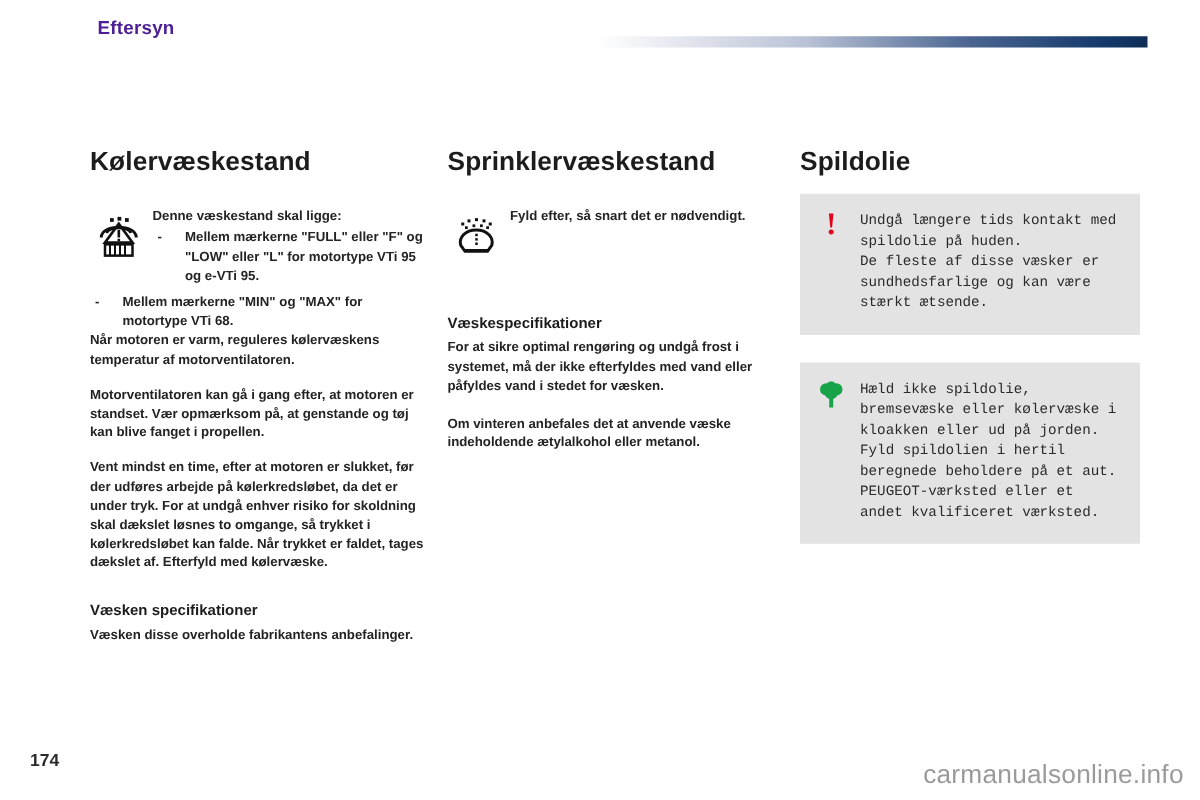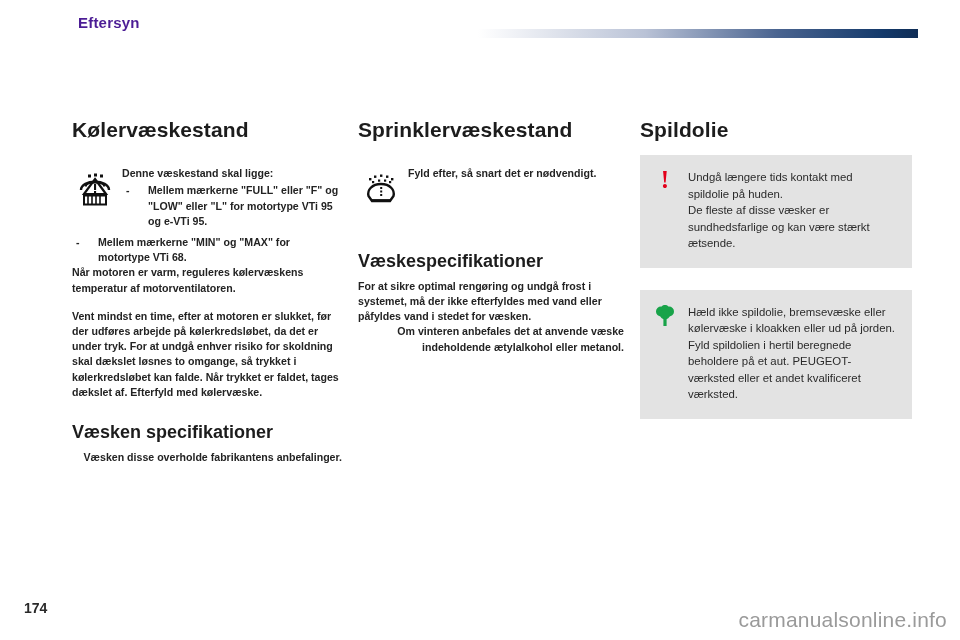--- a/index.html
+++ b/index.html
@@ -60,34 +60,34 @@
   h1.section-title {
     margin: 0 0 24px 0;
     font-size: 21px;
     font-weight: bold;
     color: #1c1c1c;
     letter-spacing: 0.1px;
     line-height: 1.1;
   }
   h2.sub-title {
     margin: 0 0 6px 0;
-    font-size: 18px;
+    font-size: 12px;
     font-weight: bold;
     color: #1c1c1c;
     line-height: 1.2;
   }
 
   p.body-text {
     margin: 0 0 13px 0;
     font-size: 10.6px;
     line-height: 15.2px;
     font-weight: bold;
     color: #232323;
   }
-  p.body-text:last-child { margin-bottom: 0; text-align: right; }
+  p.body-text:last-child { margin-bottom: 0; }
 
   
   .icon-block {
     display: flex;
     align-items: flex-start;
     gap: 4px;
     margin-bottom: 6px;
   }
   .icon-tile {
     flex: 0 0 auto;
@@ -147,20 +147,21 @@
     padding: 14px 16px 16px 14px;
     box-sizing: border-box;
     margin-bottom: 22px;
   }
   .info-box p {
     margin: 0;
     font-size: 11.4px;
     line-height: 16.5px;
     color: #2a2a2a;
     font-weight: normal;
+    font-family: Liberation Mono, monospace;
   }
   .box-icon {
     flex: 0 0 auto;
     width: 22px;
     display: flex;
     justify-content: center;
     padding-top: 1px;
   }
   .bang {
     color: #e3001b;
@@ -231,20 +232,21 @@
           <li>Mellem mærkerne "FULL" eller "F" og "LOW" eller "L" for motortype VTi 95 og e-VTi 95.</li>
         </ul>
       </div>
     </div>
 
     <ul class="bullets bullets-outer">
       <li>Mellem mærkerne "MIN" og "MAX" for motortype VTi 68.</li>
     </ul>
 
     <p class="body-text" style="margin-top:0;">Når motoren er varm, reguleres kølervæskens temperatur af motorventilatoren.</p>
+    <p class="body-text">Motorventilatoren kan gå i gang efter, at motoren er standset. Vær opmærksom på, at genstande og tøj kan blive fanget i propellen.</p>
     <p class="body-text">Vent mindst en time, efter at motoren er slukket, før der udføres arbejde på kølerkredsløbet, da det er under tryk. For at undgå enhver risiko for skoldning skal dækslet løsnes to omgange, så trykket i kølerkredsløbet kan falde. Når trykket er faldet, tages dækslet af. Efterfyld med kølervæske.</p>
 
     <h2 class="sub-title" style="margin-top:22px;">Væsken specifikationer</h2>
     <p class="body-text">Væsken disse overholde fabrikantens anbefalinger.</p>
   </div>
 
   <div class="col col-2">
     <h1 class="section-title">Sprinklervæskestand</h1>
 
     <div class="icon-block">
@@ -270,21 +272,21 @@
           <rect x="21.2" y="24.5" width="2" height="2" fill="#111"></rect>
           <rect x="21.2" y="28" width="2" height="2" fill="#111"></rect>
         </svg>
       </div>
       <div class="icon-text">
         <p class="lead-line">Fyld efter, så snart det er nødvendigt.</p>
       </div>
     </div>
 
     <h2 class="sub-title" style="margin-top:40px;">Væskespecifikationer</h2>
-    <p class="body-text" style="margin-bottom:0;">For at sikre optimal rengøring og undgå frost i systemet, må der ikke efterfyldes med vand eller påfyldes vand i stedet for væsken.</p>
+    <p class="body-text" style="margin-bottom:15px;">For at sikre optimal rengøring og undgå frost i systemet, må der ikke efterfyldes med vand eller påfyldes vand i stedet for væsken.</p>
     <p class="body-text">Om vinteren anbefales det at anvende væske indeholdende ætylalkohol eller metanol.</p>
   </div>
 
   <div class="col col-3">
     <h1 class="section-title" style="margin-bottom:14px;">Spildolie</h1>
 
     <div class="info-box">
       <div class="box-icon">
         <span class="bang">!</span>
       </div>

